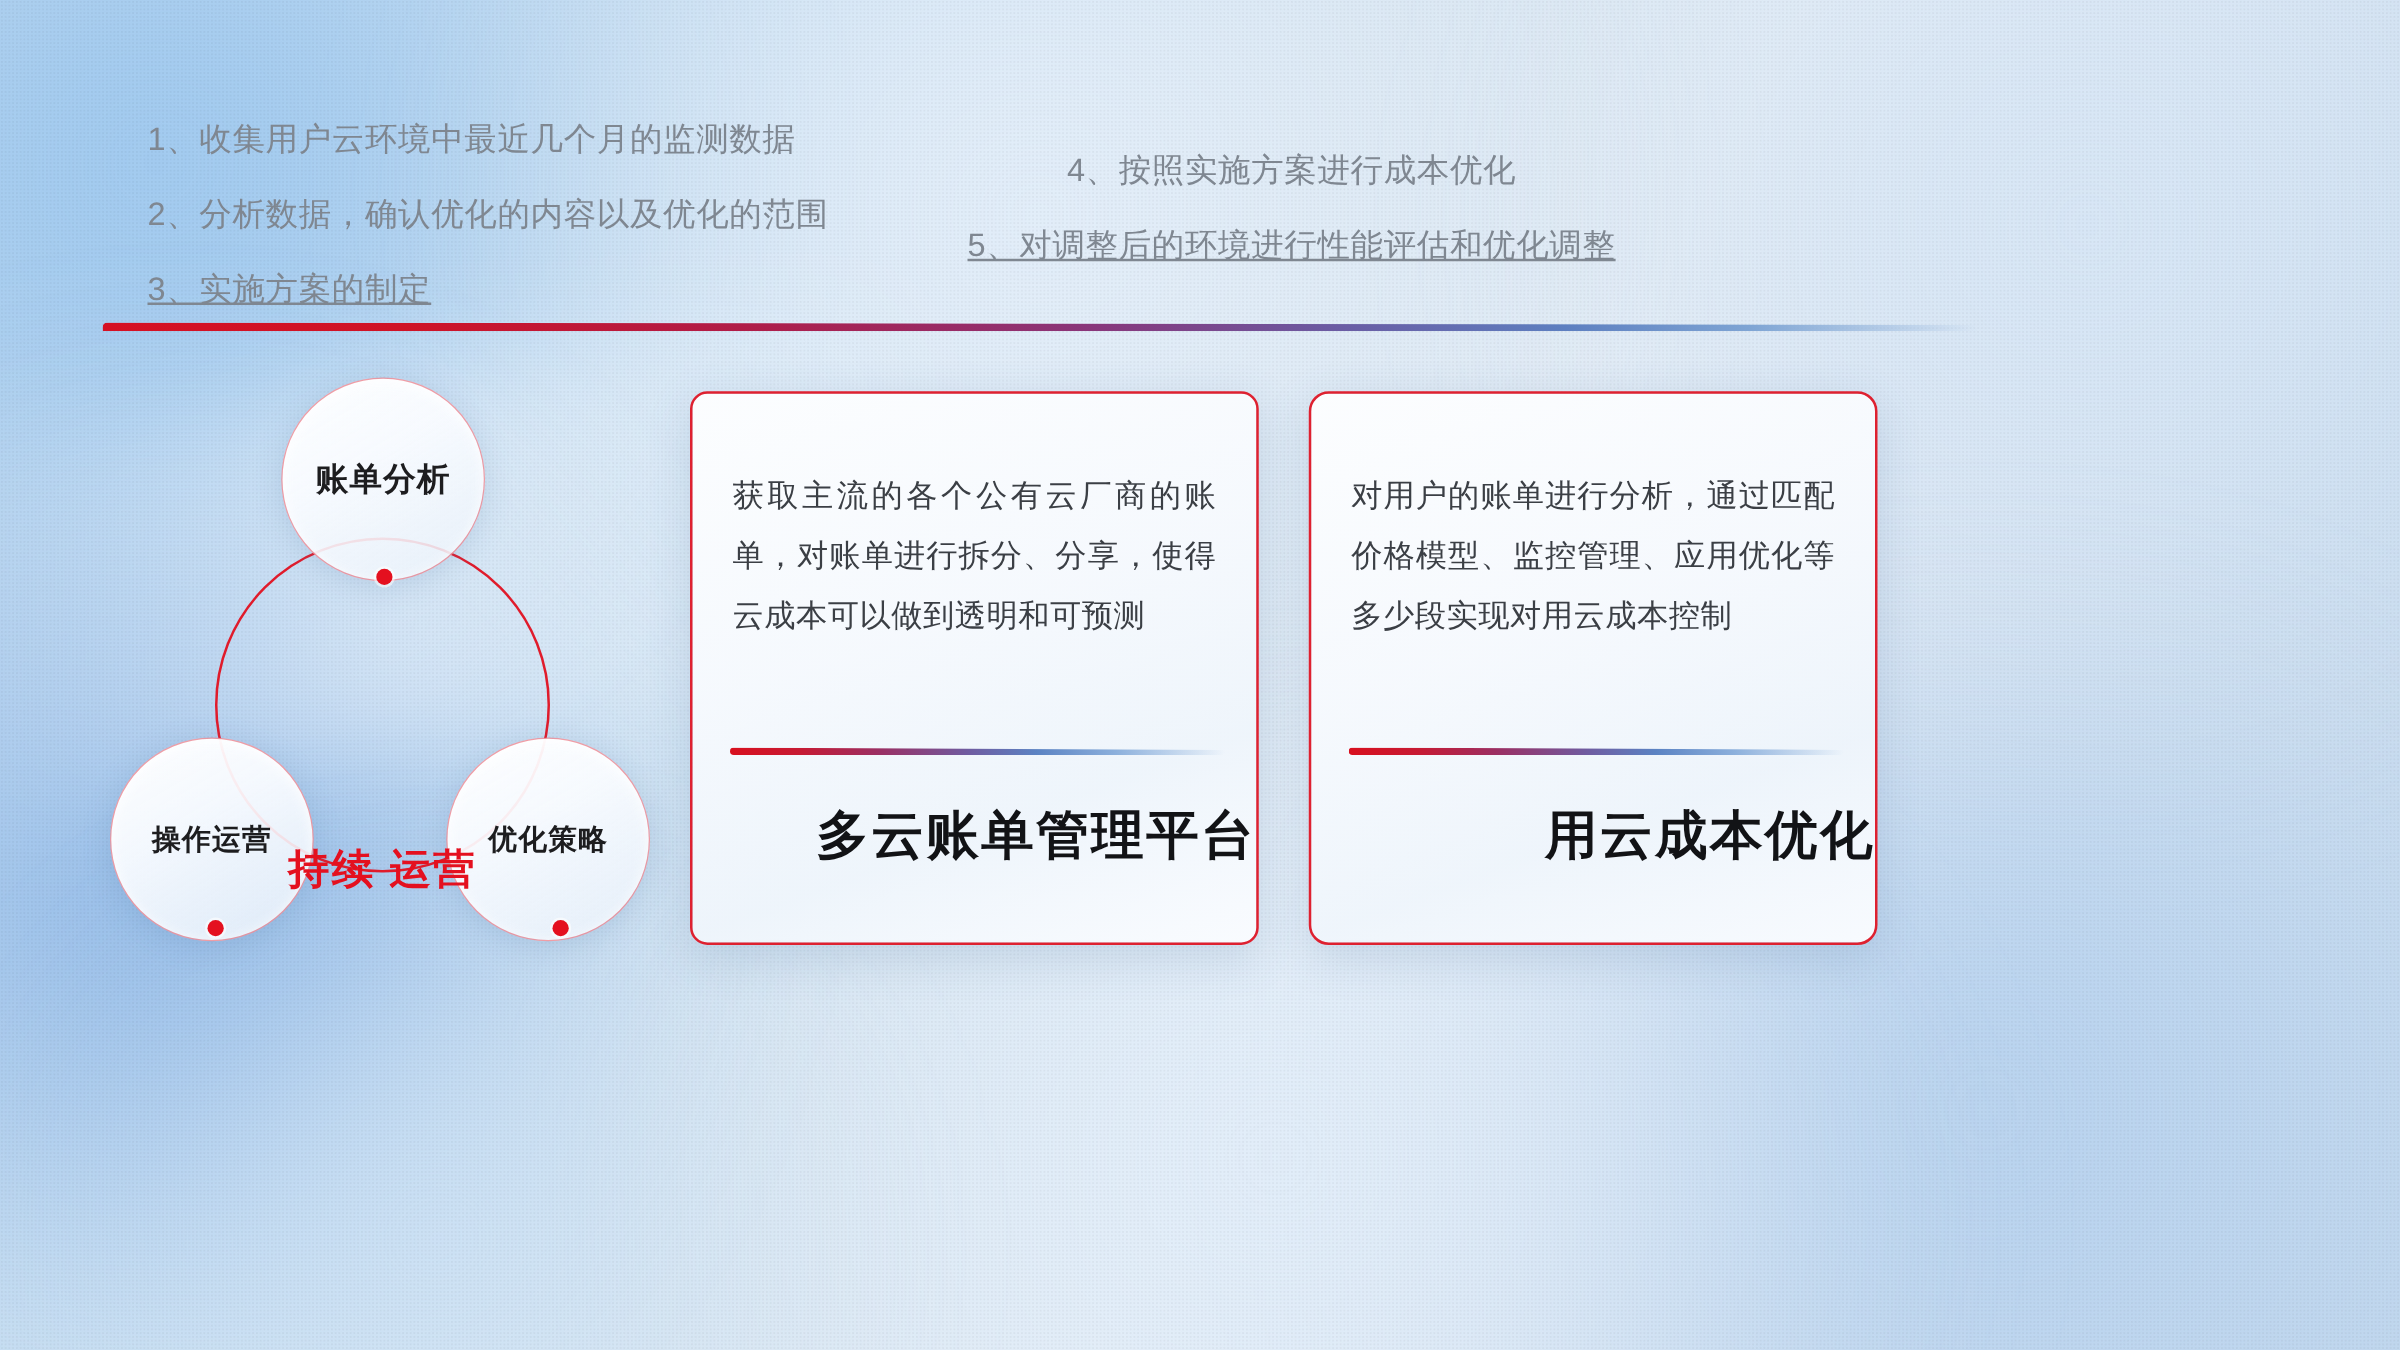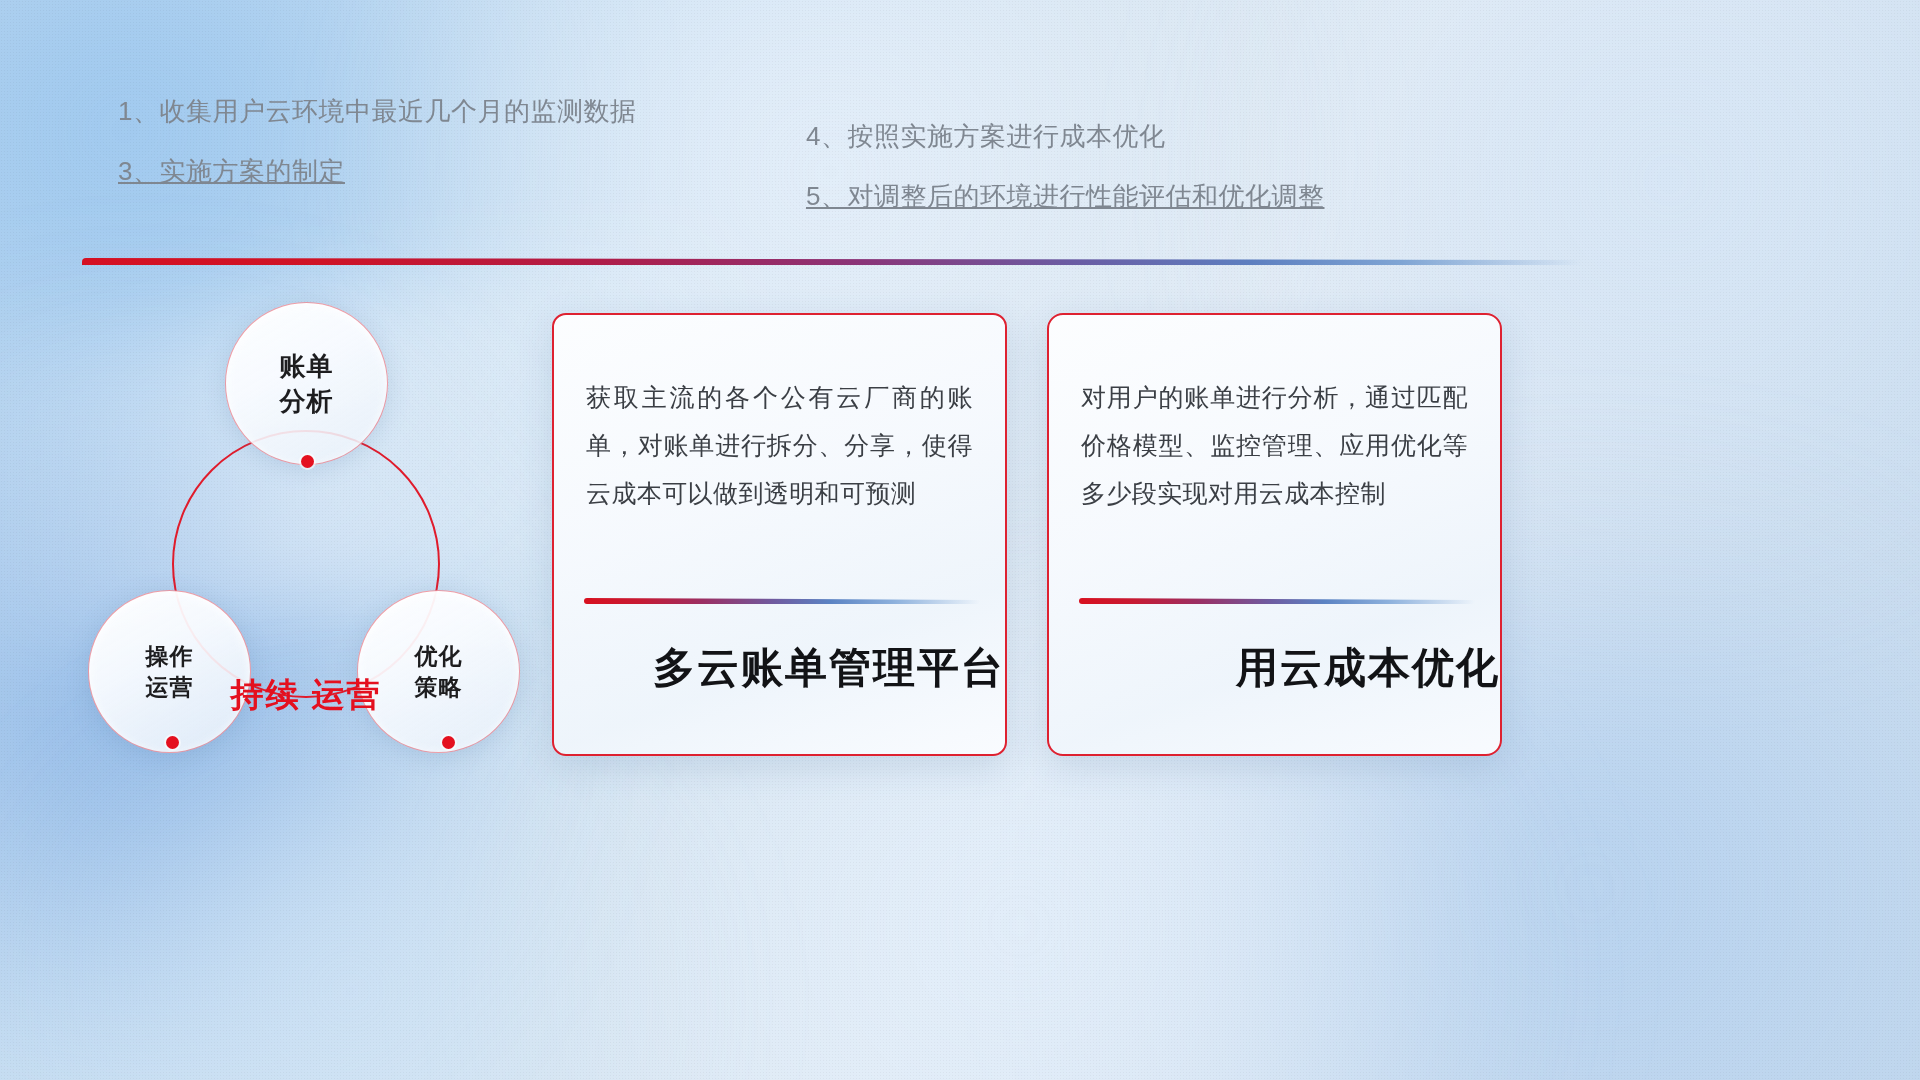--- a/index.html
+++ b/index.html
@@ -50,21 +50,21 @@
     background-image:
       radial-gradient(rgba(0,0,0,.7) .6px, transparent .6px),
       radial-gradient(rgba(255,255,255,.8) .6px, transparent .6px);
     background-size:3px 3px, 4px 4px;
     background-position:0 0, 2px 1px;
   }
 
   
   .list{position:absolute;}
   .list-left{left:118px;top:98px;}
-  .list-right{left:806px;top:123px;}
+  .list-right{left:774px;top:123px;text-align:center;}
   .list-row{
     display:block;white-space:nowrap;
     font-size:26px;line-height:1;
     color:#7f8791;
     letter-spacing:.5px;
     margin-bottom:34px;
   }
   .list-row:last-child{margin-bottom:0;text-decoration:underline;}
 
   
@@ -90,21 +90,21 @@
     border:2.4px solid #e01b2b;
     box-sizing:border-box;
   }
   .ring-main{left:92px;top:140px;width:268px;height:268px;}
   .bub{
     position:absolute;border-radius:50%;box-sizing:border-box;
     border:1.6px solid rgba(224,27,43,.42);
     background:
       linear-gradient(150deg, rgba(255,255,255,.97) 0%, rgba(250,252,255,.93) 40%, rgba(233,241,250,.84) 100%);
     box-shadow:0 4px 22px rgba(90,130,175,.22), inset 0 2px 10px rgba(255,255,255,.9);
-    display:flex;flex-direction:column;align-items:center;justify-content:center;
+    display:flex;flex-direction:row;align-items:center;justify-content:center;
     color:#1d1d1f;font-weight:700;
   }
   .bub-top{
     left:145px;top:12px;width:163px;height:163px;
     font-size:26px;line-height:1.32;letter-spacing:1px;
   }
   .bub-bl{
     left:8px;top:300px;width:163px;height:163px;
     font-size:23px;line-height:1.32;letter-spacing:1px;
   }
@@ -175,20 +175,21 @@
   <div class="bg-blob blob-d"></div>
   <div class="bg-blob blob-e"></div>
   <div class="bg-blob blob-f"></div>
   <div class="bg-blob blob-g"></div>
   <div class="bg-sheen"></div>
   <div class="bg-noise"></div>
 </div>
 
 <div class="list list-left">
   <div class="list-row">1、收集用户云环境中最近几个月的监测数据</div>
+  <div class="list-row">2、分析数据，确认优化的内容以及优化的范围</div>
   <div class="list-row">3、实施方案的制定</div>
 </div>
 
 <div class="list list-right">
   <div class="list-row">4、按照实施方案进行成本优化</div>
   <div class="list-row">5、对调整后的环境进行性能评估和优化调整</div>
 </div>
 
 <div class="rule"></div>
 

